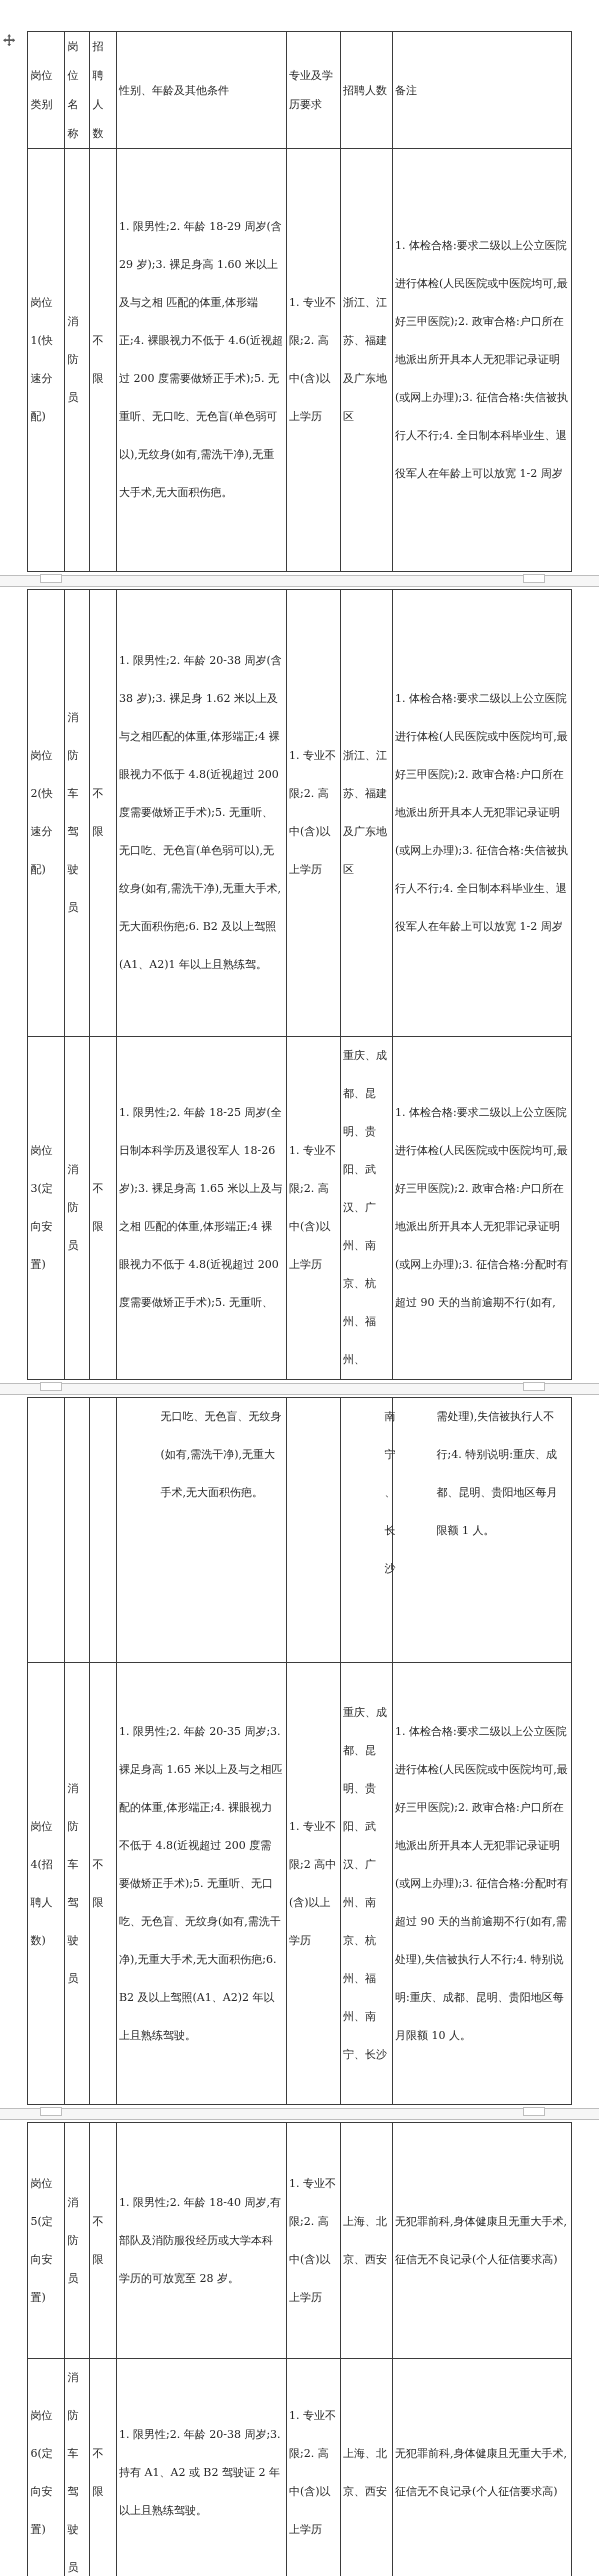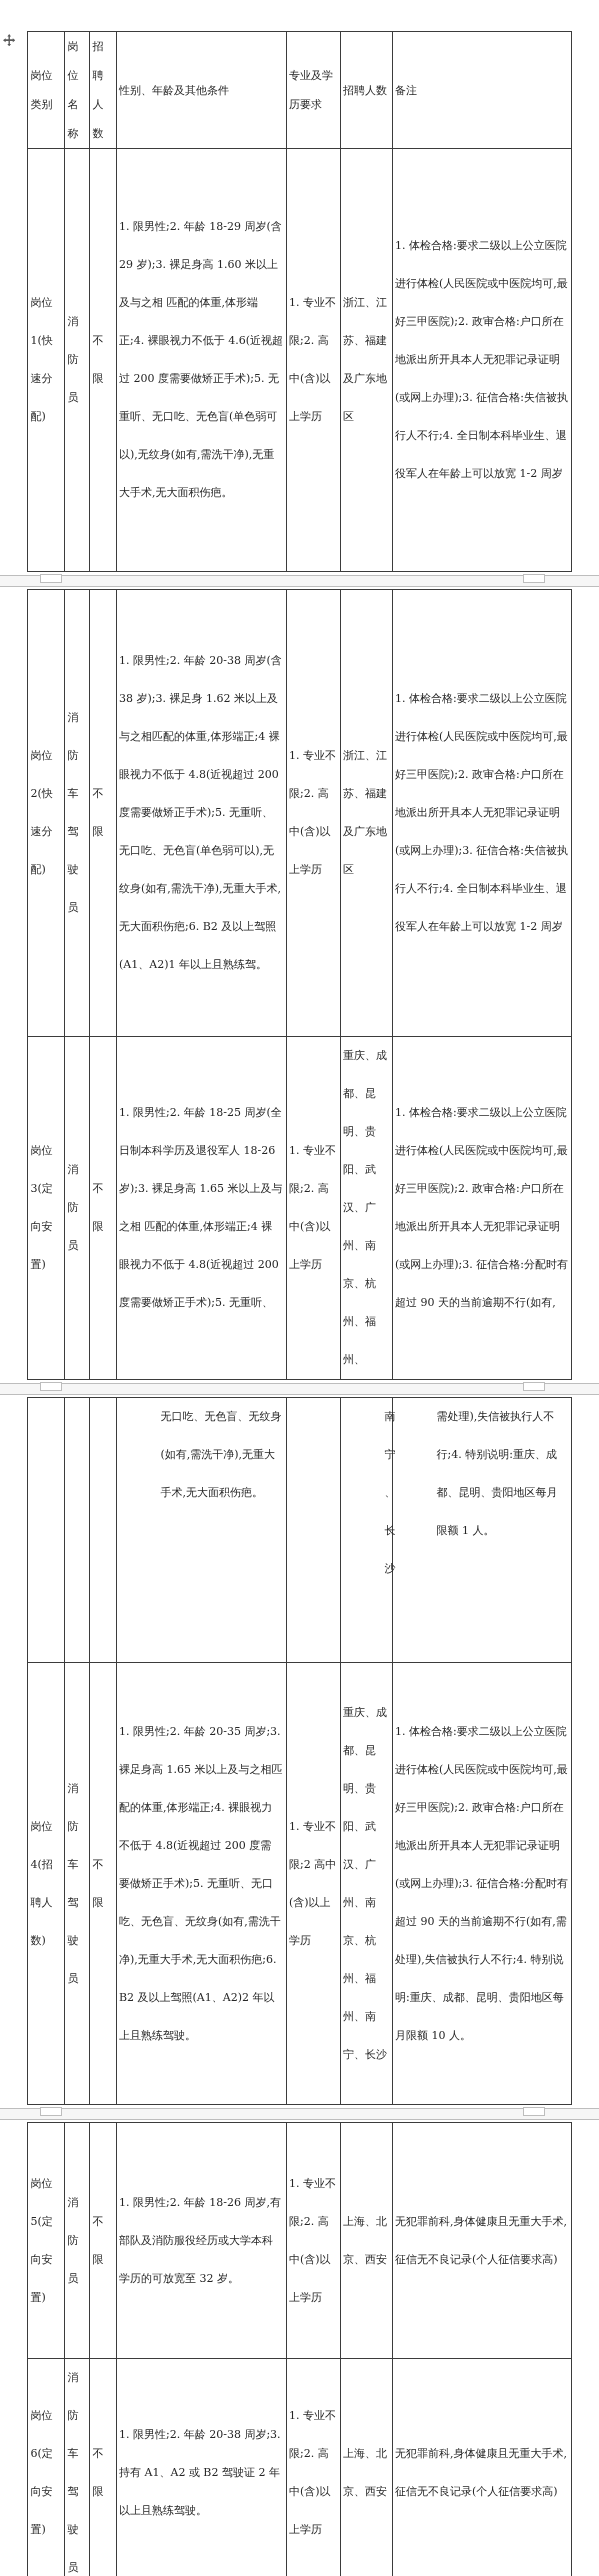--- a/index.html
+++ b/index.html
@@ -203,21 +203,21 @@
       <col style="width:170px">
         <col style="width:54px">
         <col style="width:52px">
         <col style="width:179px">
     </colgroup>
     <tbody>
         <tr class="h-r5">
       <td>岗位5(定向安置)</td>
       <td>消防员</td>
       <td>不限</td>
-      <td>1. 限男性;2. 年龄 18-26 周岁,有部队及消防服役经历或大学本科学历的可放宽至 32 岁。</td>
+      <td>1. 限男性;2. 年龄 18-40 周岁,有部队及消防服役经历或大学本科学历的可放宽至 28 岁。</td>
       <td>1. 专业不限;2. 高中(含)以上学历</td>
       <td>上海、北京、西安</td>
       <td>无犯罪前科,身体健康且无重大手术,征信无不良记录(个人征信要求高)</td>
     </tr>
     <tr class="h-r6">
       <td>岗位6(定向安置)</td>
       <td>消防车驾驶员</td>
       <td>不限</td>
       <td>1. 限男性;2. 年龄 20-38 周岁;3. 持有 A1、A2 或 B2 驾驶证 2 年以上且熟练驾驶。</td>
       <td>1. 专业不限;2. 高中(含)以上学历</td>

